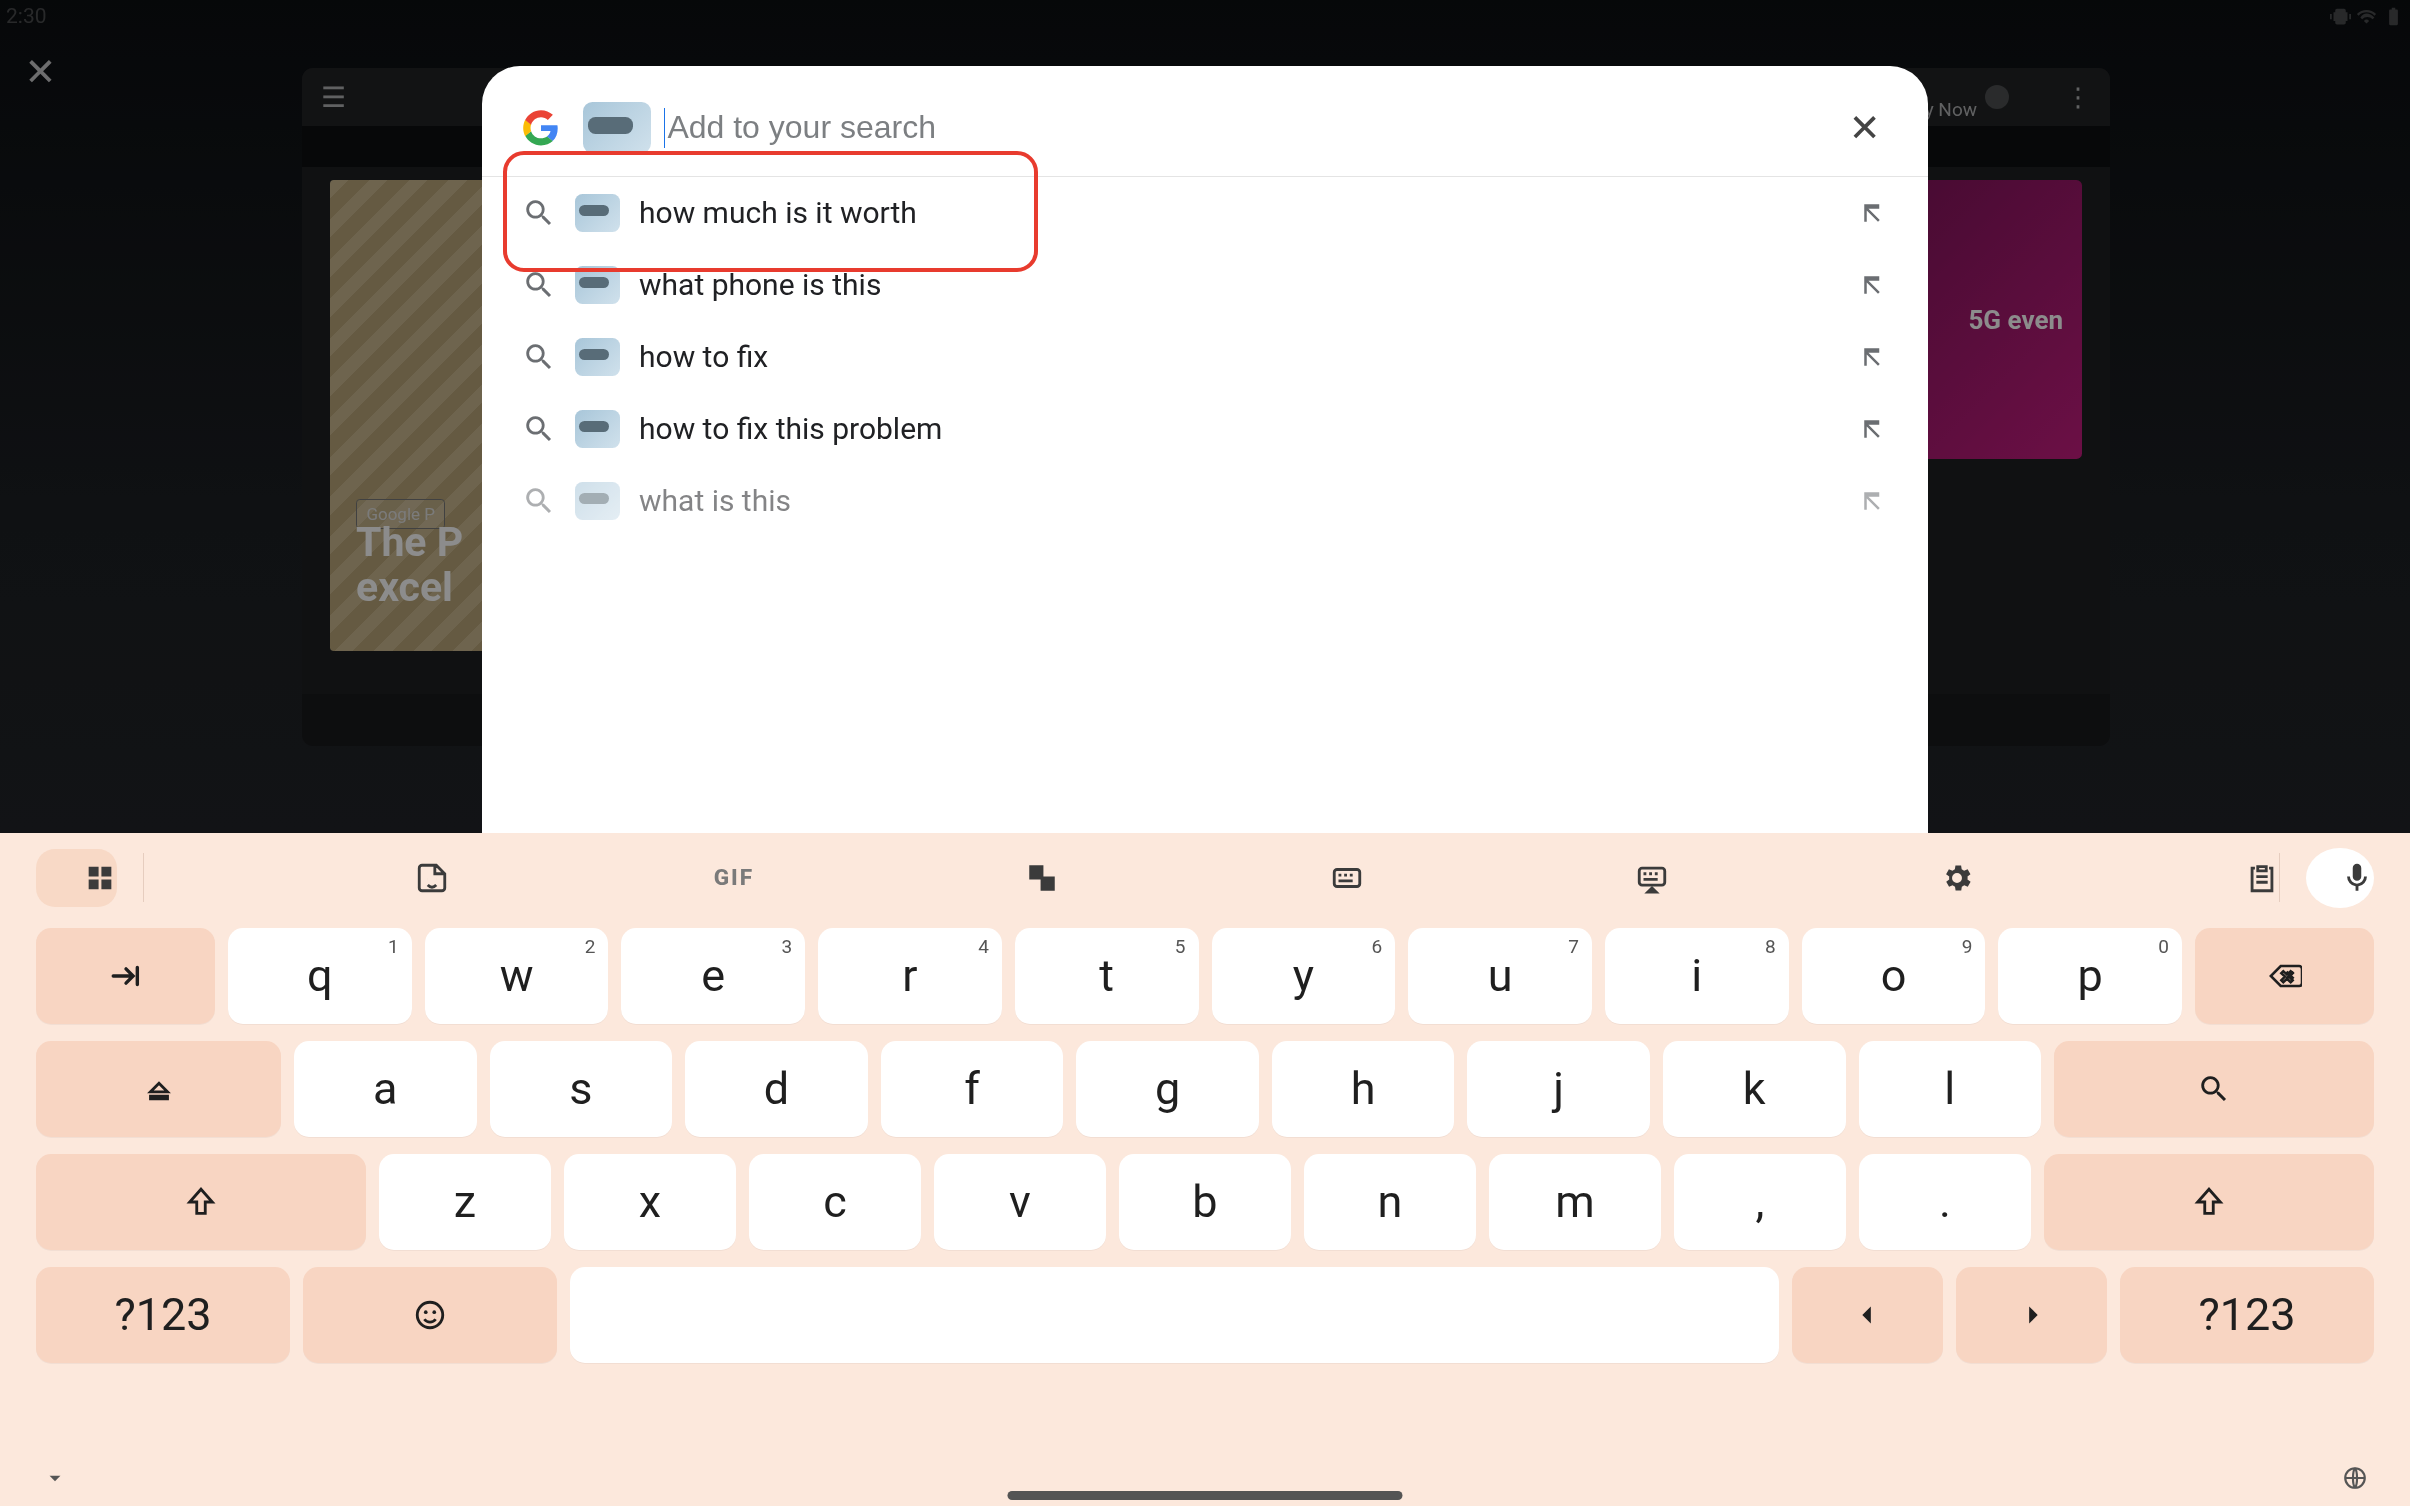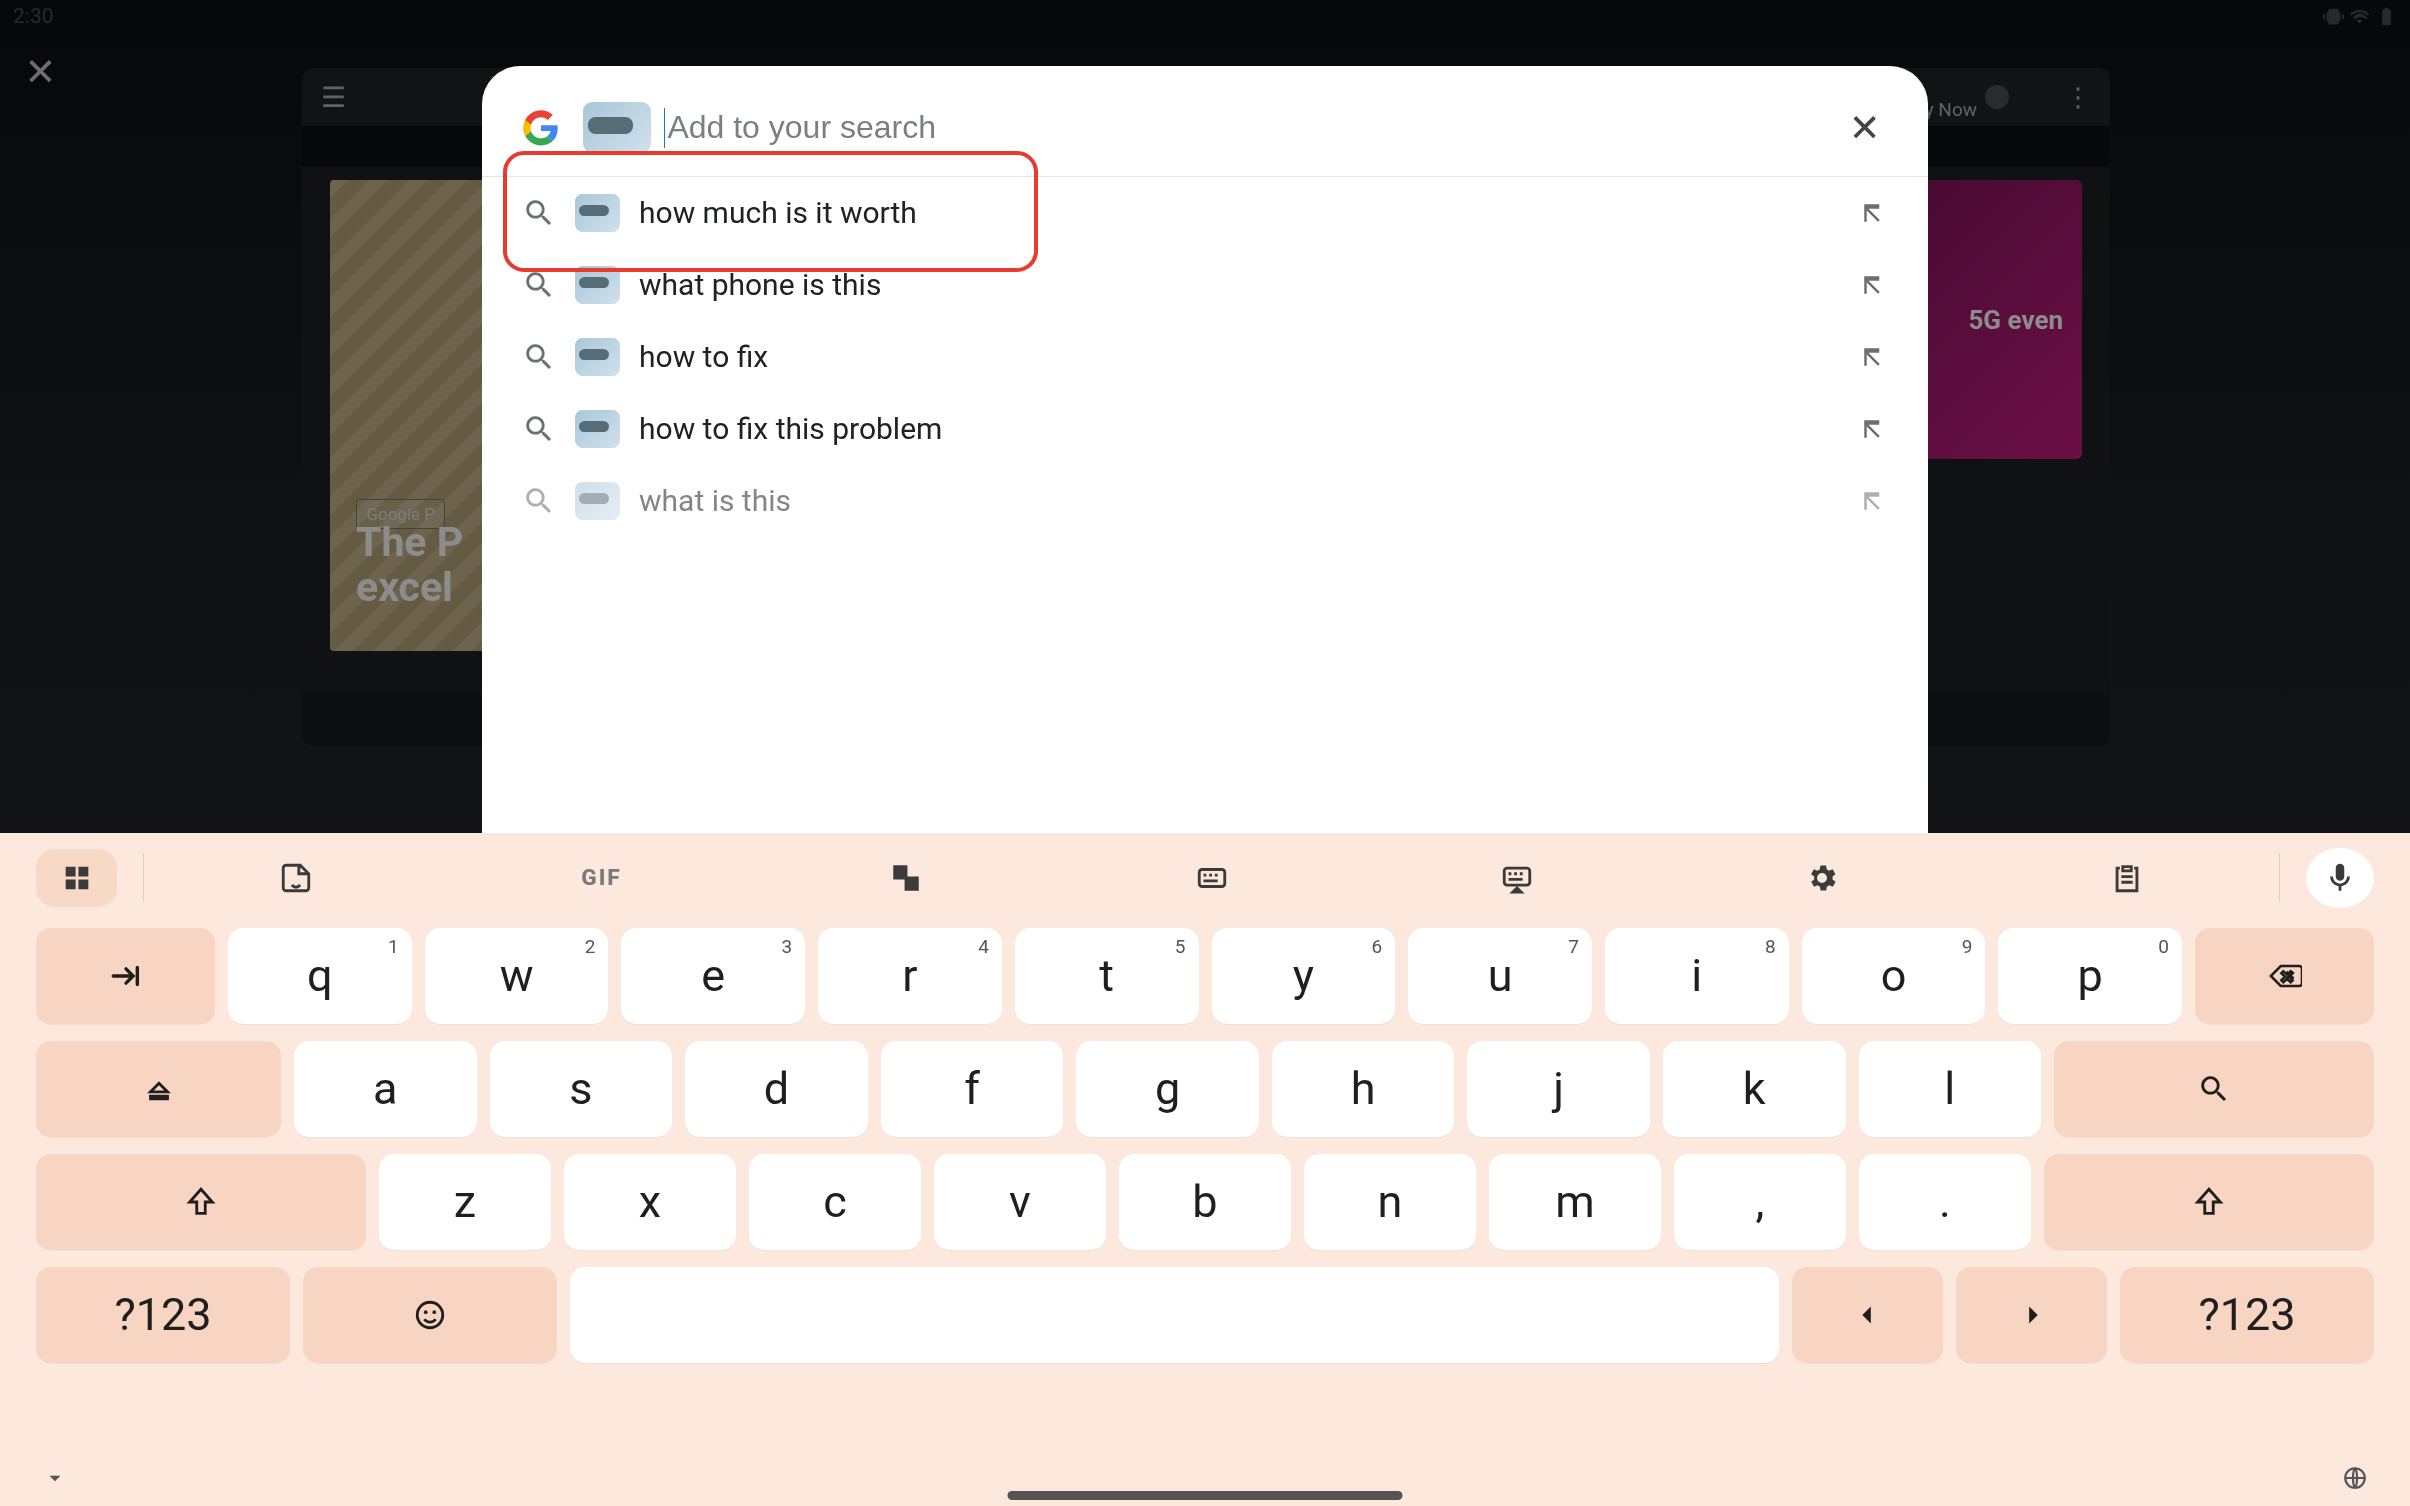--- a/index.html
+++ b/index.html
@@ -2,21 +2,21 @@
 <html style="font-size:15px"><head>
 <meta charset="utf-8">
 <style>
   * { box-sizing: border-box; margin: 0; padding: 0; }
   html, body { width: 100%; height: 100%; overflow: hidden; font-family: Roboto, Arial, sans-serif; }
   body { background: #1a1c1e; }
 
   
   .status-bar {
     position: absolute; top: 0; left: 0; right: 0; height: 32px;
-    display: flex; align-items: center; padding: 0 13px;
+    display: flex; align-items: center; padding: 0 6px;
     color: #4a4b4d; font-size: 21px;
   }
   .status-bar .right { margin-left: auto; display: flex; align-items: center; gap: 5.6px; }
   .status-bar svg { width: 21px; height: 21px; fill: #4a4b4d; }
 
   
   .header-bar {
     position: absolute; top: 32px; left: 0; right: 0; height: 79px;
     display: flex; align-items: center; padding: 0 24.5px;
   }
@@ -112,21 +112,21 @@
   
   .keyboard {
     position: absolute; left: 0; right: 0; bottom: 0; height: 673px;
     background: #fce8dc; z-index: 10; padding: 0 36px;
     display: flex; flex-direction: column;
   }
   .kb-toolbar {
     height: 89px; display: flex; align-items: center; gap: 0; position: relative;
   }
   .kb-tool {
-    flex: 1; display: flex; align-items: center; justify-content: center;
+    flex: 1; display: flex; align-items: center; justify-content: flex-end;
     color: #3b3b3b; cursor: pointer;
   }
   .kb-tool.apps { flex: 0 0 81px; background: #f8d9c6; border-radius: 19px; height: 58px; margin-right: 26px; }
   .kb-tool svg { width: 34px; height: 34px; fill: #3b3b3b; }
   .kb-tool .gif-label { font-weight: 800; font-size: 22.6px; letter-spacing: 1.9px; color: #7a7a7a; }
   .kb-divider { width: 0.9px; height: 49px; background: #e6cdbf; }
   .kb-tool.mic { flex: 0 0 68px; background: #fff; border-radius: 50%; height: 60px; width:60px; margin-left: 26px; }
 
   .kb-rows { flex: 1; display: flex; flex-direction: column; gap: 17px; padding-top: 5.6px; }
   .kb-row { display: flex; gap: 13px; }

